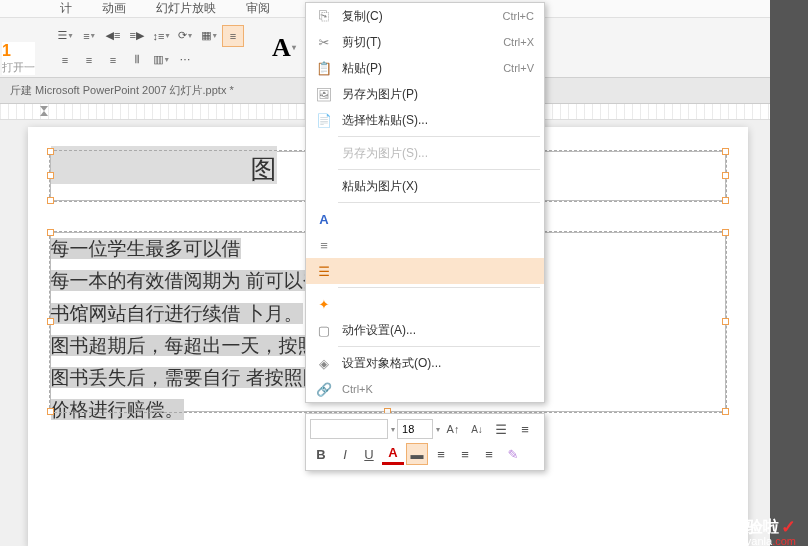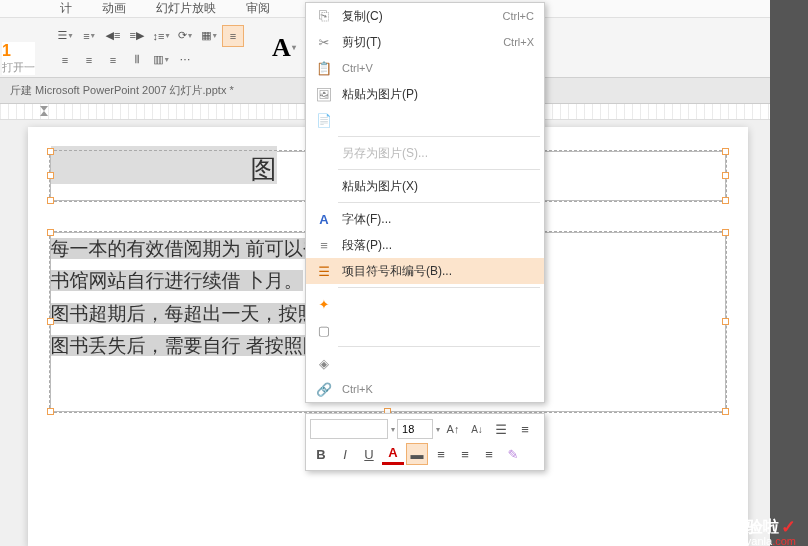--- a/index.html
+++ b/index.html
@@ -141,84 +141,87 @@
       </div>
       <div class="text-frame body-box">
         <div class="handle h-tl"></div>
           <div class="handle h-tr"></div>
         <div class="handle h-bl"></div>
           <div class="handle h-br"></div>
         <div class="handle h-tc"></div>
           <div class="handle h-bc"></div>
         <div class="handle h-lc"></div>
           <div class="handle h-rc"></div>
+        <div class="body-line"><span class="hl">每一位学生最多可以借</span></div>
         <div class="body-line"><span class="hl">每一本的有效借阅期为                        前可以登入图</span></div>
         <div class="body-line"><span class="hl">书馆网站自行进行续借                        卜月。</span></div>
         <div class="body-line"><span class="hl">图书超期后，每超出一天，按照每天每本0.1元进行缴费</span></div>
         <div class="body-line"><span class="hl">图书丢失后，需要自行                        者按照图书的</span></div>
+        <div class="body-line"><span class="hl">价格进行赔偿。</span></div>
       </div>
     </div>
   </div>
 </div>
 
 <div class="context-menu">
   <div class="menu-row">
       <span class="menu-icon">⎘</span>
       <span class="menu-label">复制(C)</span>
       <span class="menu-shortcut">Ctrl+C</span>
     </div>
   <div class="menu-row">
       <span class="menu-icon">✂</span>
       <span class="menu-label">剪切(T)</span>
       <span class="menu-shortcut">Ctrl+X</span>
     </div>
   <div class="menu-row">
       <span class="menu-icon">📋</span>
+      <span class="menu-label">粘贴(P)</span>
       <span class="menu-shortcut">Ctrl+V</span>
     </div>
   <div class="menu-row">
       <span class="menu-icon">🖼</span>
-      <span class="menu-label">粘贴为图片(P)</span>
+      <span class="menu-label">另存为图片(P)</span>
     </div>
   <div class="menu-row">
       <span class="menu-icon">📄</span>
+      <span class="menu-label">选择性粘贴(S)...</span>
     </div>
   <div class="menu-sep"></div>
   <div class="menu-row disabled">
       <span class="menu-icon"></span>
       <span class="menu-label">另存为图片(S)...</span>
     </div>
   <div class="menu-sep"></div>
   <div class="menu-row">
       <span class="menu-icon"></span>
       <span class="menu-label">粘贴为图片(X)</span>
     </div>
   <div class="menu-sep"></div>
   <div class="menu-row">
       <span class="menu-icon" style="color:#36c;font-weight:bold">A</span>
-      <span class="menu-label">字体(F)...</span>
     </div>
   <div class="menu-row">
       <span class="menu-icon">≡</span>
-      <span class="menu-label">段落(P)...</span>
     </div>
   <div class="menu-row highlighted">
       <span class="menu-icon" style="color:#c60">☰</span>
-      <span class="menu-label">项目符号和编号(B)...</span>
     </div>
   <div class="menu-sep"></div>
   <div class="menu-row">
       <span class="menu-icon" style="color:#f80">✦</span>
     </div>
   <div class="menu-row">
       <span class="menu-icon">▢</span>
+      <span class="menu-label">动作设置(A)...</span>
     </div>
   <div class="menu-sep"></div>
   <div class="menu-row">
       <span class="menu-icon">◈</span>
+      <span class="menu-label">设置对象格式(O)...</span>
     </div>
   <div class="menu-row">
       <span class="menu-icon" style="color:#08c">🔗</span>
       <span class="menu-shortcut">Ctrl+K</span>
     </div>
 </div>
 
 <div class="mini-toolbar">
   <div class="mt-row">
     <input class="mt-font" value="" style="">

